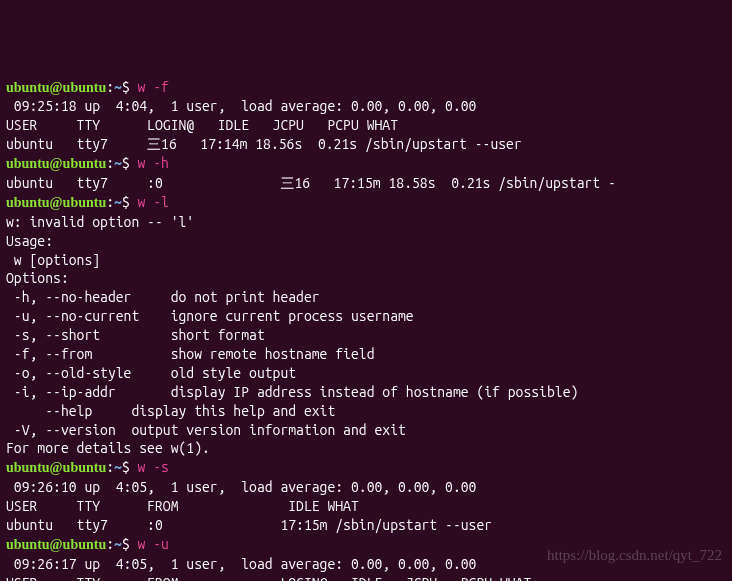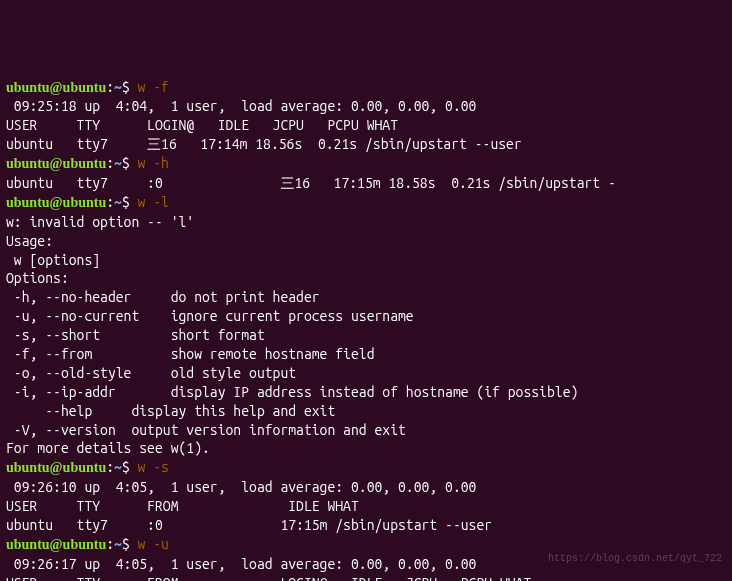--- a/index.html
+++ b/index.html
@@ -29,33 +29,33 @@
       font-family: Liberation Serif, serif;
     }
     .prompt-path {
       color: #729fcf;
       font-weight: bold;
     }
     .prompt-sep {
       color: #ffffff;
     }
     .cmd {
-      color: #a16207;
+      color: #ec4899;
       margin-top: 44px;
     }
     .output {
       color: #ffffff;
     }
     .watermark {
       position: absolute;
       bottom: 16px;
       right: 10px;
       color: rgba(200,200,200,0.3);
-      font-size: 10px;
-      font-family: Liberation Mono, monospace;
+      font-size: 15px;
+      font-family: Liberation Serif, serif;
       text-align: center;
     }
   </style>
 </head>
 <body>
 
 
 
 <div id="terminal"><div class="line"><span class="prompt-user">ubuntu@ubuntu</span><span class="prompt-sep">:</span><span class="prompt-path">~</span><span class="prompt-sep">$ </span><span class="cmd">w -f</span></div><div class="line output"> 09:25:18 up  4:04,  1 user,  load average: 0.00, 0.00, 0.00</div><div class="line output">USER     TTY      LOGIN@   IDLE   JCPU   PCPU WHAT</div><div class="line output">ubuntu   tty7     三16   17:14m 18.56s  0.21s /sbin/upstart --user</div><div class="line"><span class="prompt-user">ubuntu@ubuntu</span><span class="prompt-sep">:</span><span class="prompt-path">~</span><span class="prompt-sep">$ </span><span class="cmd">w -h</span></div><div class="line output">ubuntu   tty7     :0               三16   17:15m 18.58s  0.21s /sbin/upstart -</div><div class="line"><span class="prompt-user">ubuntu@ubuntu</span><span class="prompt-sep">:</span><span class="prompt-path">~</span><span class="prompt-sep">$ </span><span class="cmd">w -l</span></div><div class="line output">w: invalid option -- 'l'</div><div class="line output"></div><div class="line output">Usage:</div><div class="line output"> w [options]</div><div class="line output"></div><div class="line output">Options:</div><div class="line output"> -h, --no-header     do not print header</div><div class="line output"> -u, --no-current    ignore current process username</div><div class="line output"> -s, --short         short format</div><div class="line output"> -f, --from          show remote hostname field</div><div class="line output"> -o, --old-style     old style output</div><div class="line output"> -i, --ip-addr       display IP address instead of hostname (if possible)</div><div class="line output"></div><div class="line output">     --help     display this help and exit</div><div class="line output"> -V, --version  output version information and exit</div><div class="line output"></div><div class="line output">For more details see w(1).</div><div class="line"><span class="prompt-user">ubuntu@ubuntu</span><span class="prompt-sep">:</span><span class="prompt-path">~</span><span class="prompt-sep">$ </span><span class="cmd">w -s</span></div><div class="line output"> 09:26:10 up  4:05,  1 user,  load average: 0.00, 0.00, 0.00</div><div class="line output">USER     TTY      FROM              IDLE WHAT</div><div class="line output">ubuntu   tty7     :0               17:15m /sbin/upstart --user</div><div class="line"><span class="prompt-user">ubuntu@ubuntu</span><span class="prompt-sep">:</span><span class="prompt-path">~</span><span class="prompt-sep">$ </span><span class="cmd">w -u</span></div><div class="line output"> 09:26:17 up  4:05,  1 user,  load average: 0.00, 0.00, 0.00</div><div class="line output">USER     TTY      FROM             LOGIN@   IDLE   JCPU   PCPU WHAT</div></div>
 <div class="watermark">https://blog.csdn.net/qyt_722</div>

